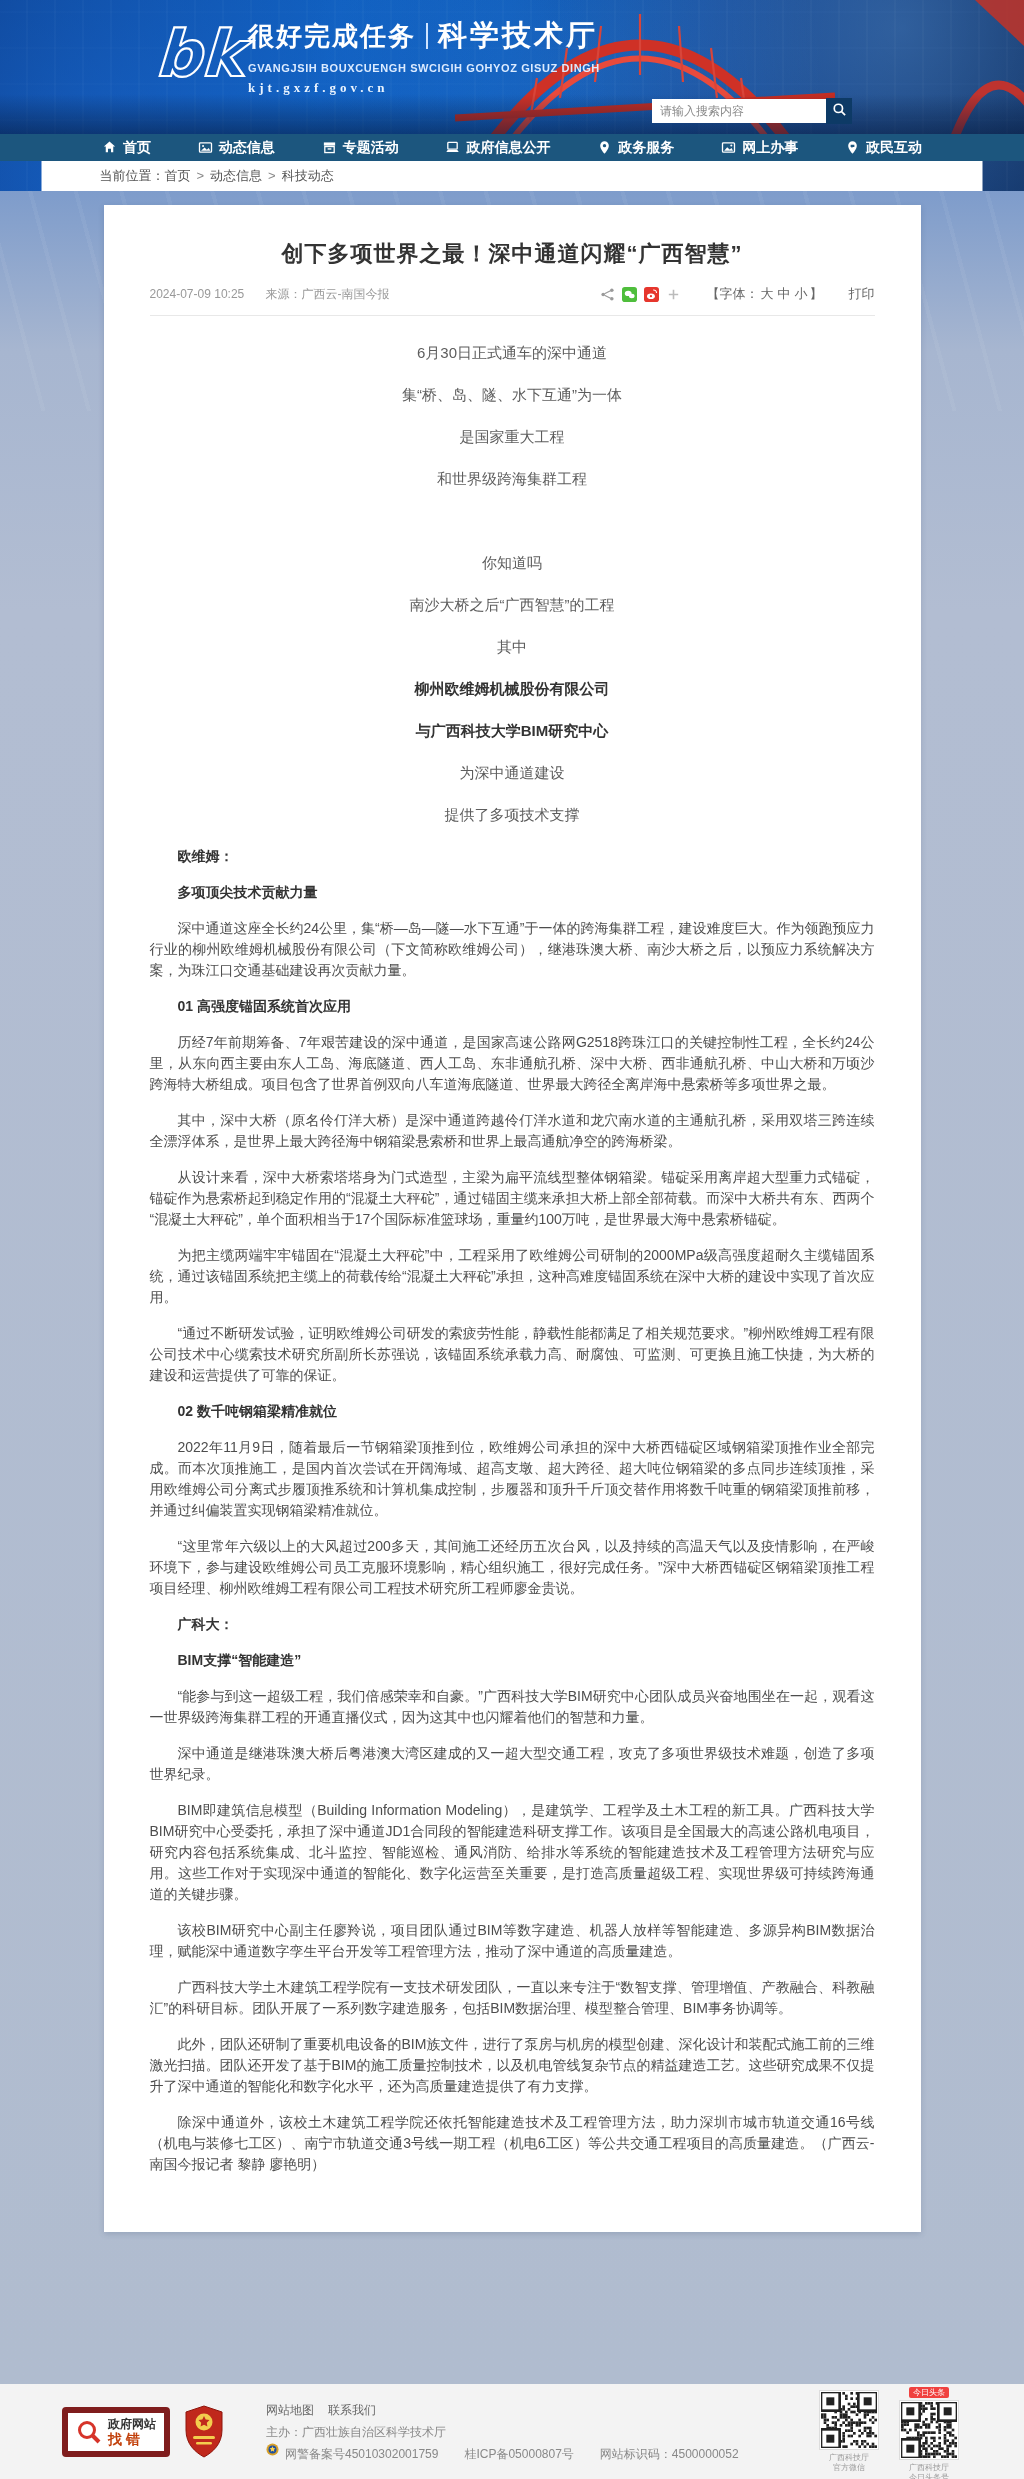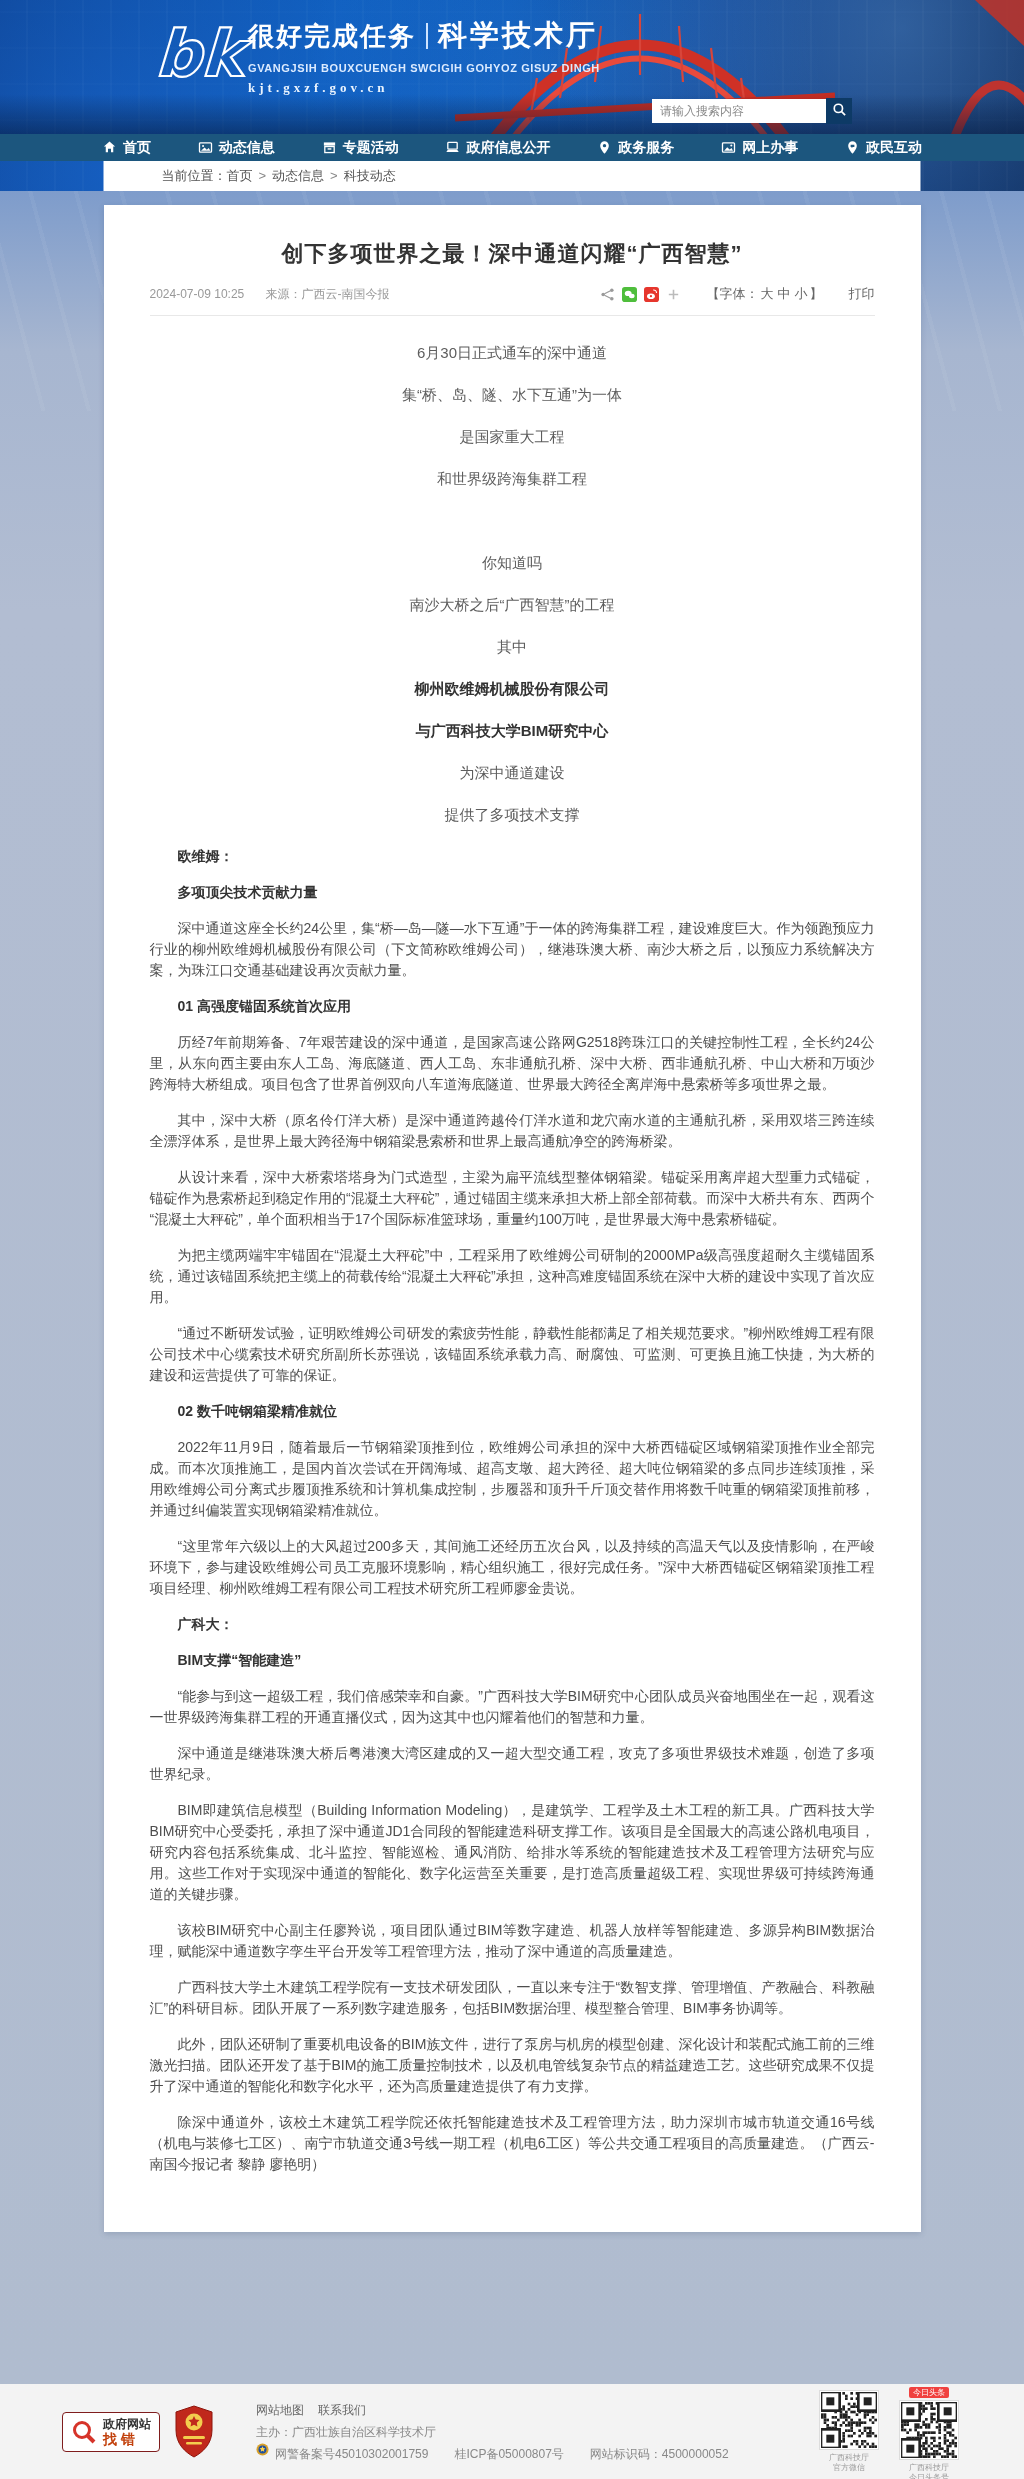--- a/index.html
+++ b/index.html
@@ -36,21 +36,21 @@
   .search-btn{width:26px;height:26px;background:#0d3a66;border:none;display:flex;align-items:center;justify-content:center;cursor:pointer;}
 
   
   .navbar{position:absolute;left:0;right:0;top:134px;height:27px;background:#1c567e;}
   .navbar-inner{width:820px;margin:0 auto;height:27px;display:flex;justify-content:space-between;align-items:center;}
   .nav-item{display:flex;align-items:center;color:#fff;font-size:14px;font-weight:bold;cursor:pointer;text-decoration:none;}
   .nav-item .ic{width:15px;height:15px;margin-right:6px;display:inline-flex;}
   .nav-item .ic svg{width:15px;height:15px;}
 
   
-  .crumb-bar{position:absolute;top:161px;left:50%;transform:translateX(-50%);width:817px;height:30px;background:#fff;
+  .crumb-bar{position:absolute;top:161px;left:50%;transform:translateX(-50%);width:941px;height:30px;background:#fff;
     display:flex;align-items:center;font-size:13px;color:#555;}
   .crumb-bar .inner{padding-left:58px;}
   .crumb-link{color:#555;text-decoration:none;cursor:pointer;}
   .crumb-sep{margin:0 6px;color:#888;}
 
   
   .main{flex:1 1 auto;position:relative;
     background:linear-gradient(180deg,#7e9ccb 0,#a7b6d0 160px,#b2bdd2 420px,#b0bccf 100%);}
   .main::before{content:"";position:absolute;left:0;right:0;top:0;height:220px;opacity:.5;
     background:repeating-linear-gradient(75deg, transparent 0 40px, rgba(255,255,255,.10) 40px 44px);}
@@ -74,21 +74,21 @@
   .intro p.b{font-weight:bold;color:#333;}
   .intro p.spacer{height:42px;margin:0;}
 
   .article-body{}
   .article-body p{font-size:14px;line-height:21px;color:#4d4d4d;margin:15px 0;text-indent:2em;text-align:justify;}
   .article-body p.blk-label{font-weight:bold;color:#333;text-align:left;}
 
   
   .footer{flex:none;margin-top:auto;height:95px;background:#f3f3f3;display:flex;align-items:center;}
   .footer-inner{width:900px;margin:0 auto;display:flex;align-items:center;}
-  .badge-find{display:flex;align-items:center;background:#fff;border:1px solid #7f1d1d;border-radius:4px;
+  .badge-find{display:flex;align-items:center;background:#fff;border:6px solid #7f1d1d;border-radius:4px;
     padding:4px 8px;cursor:pointer;}
   .badge-find .mag{margin-right:6px;display:flex;}
   .badge-find .t1{font-size:12px;font-weight:bold;color:#333;line-height:14px;}
   .badge-find .t2{font-size:14px;font-weight:bold;color:#c2410c;line-height:16px;letter-spacing:4px;}
   .badge-shield{margin-left:14px;cursor:pointer;display:flex;}
   .foot-text{margin-left:42px;font-size:12px;color:#888;line-height:22px;flex:1;}
   .foot-links a{color:#666;text-decoration:none;margin-right:14px;cursor:pointer;}
   .foot-icp{display:flex;align-items:flex-start;}
   .foot-icp .pb{margin-right:6px;display:flex;}
   .foot-icp span{margin-right:26px;}

